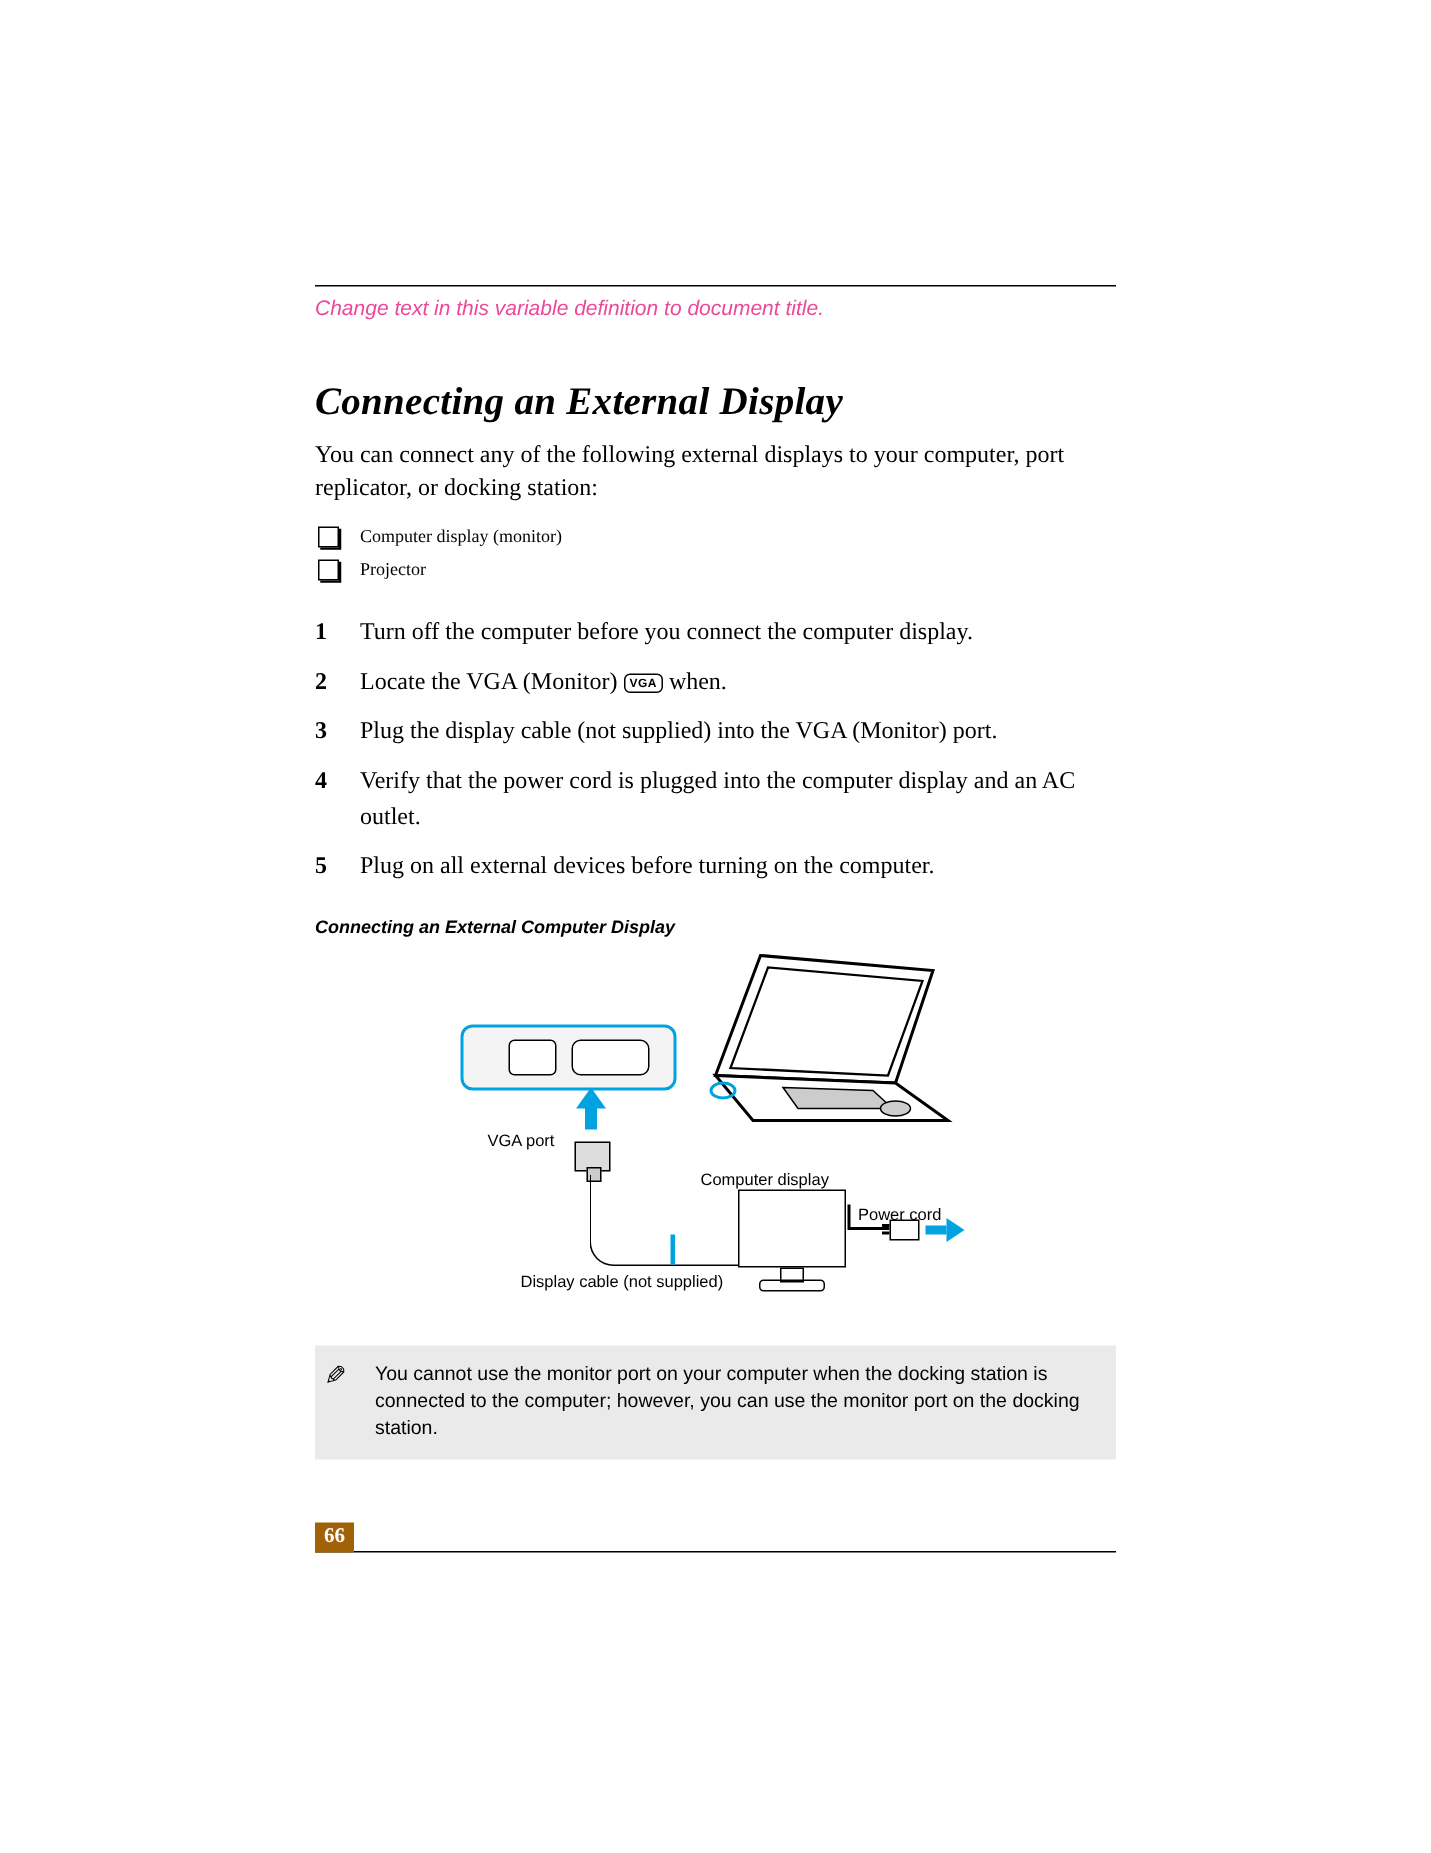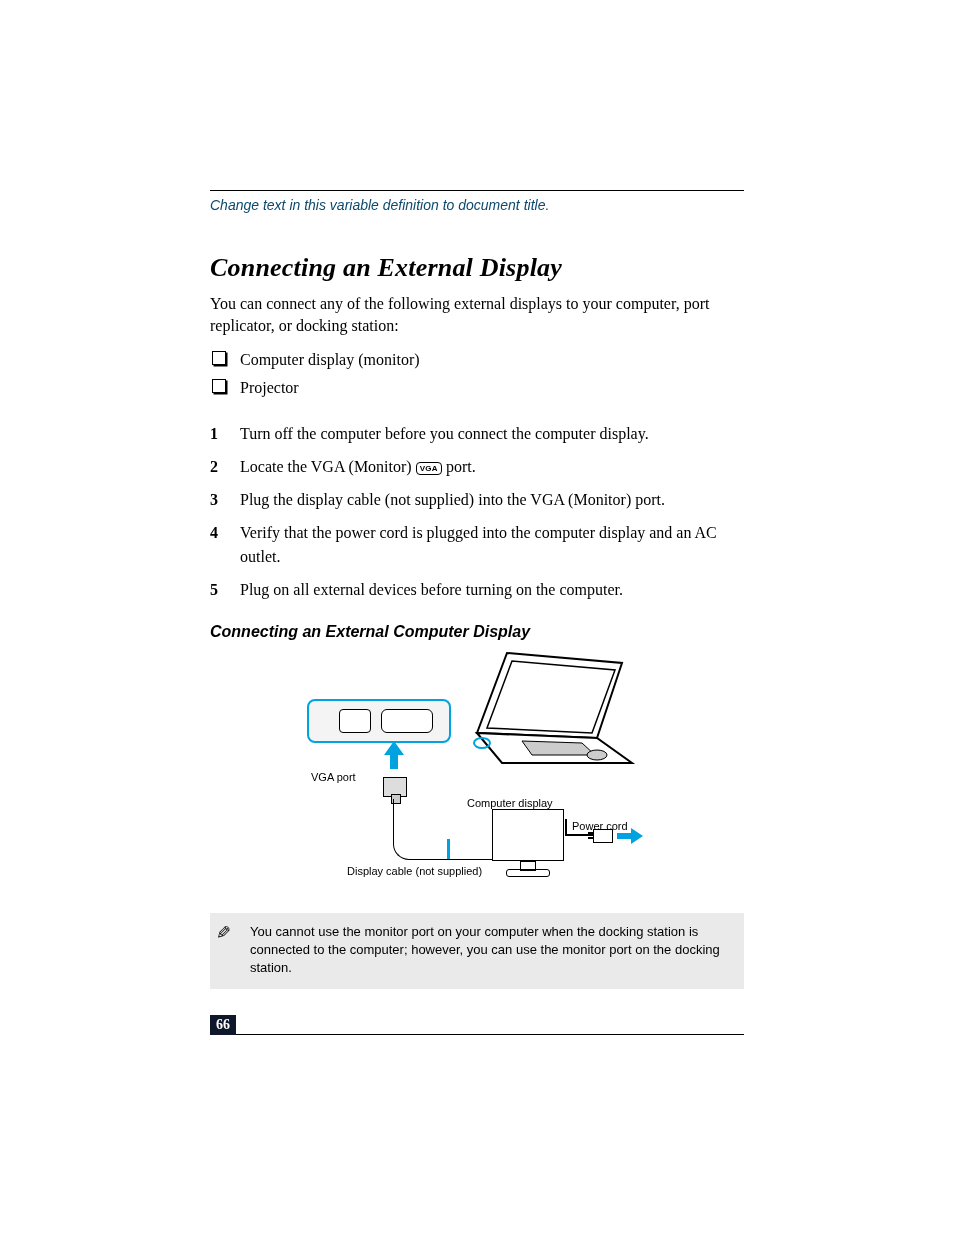--- a/index.html
+++ b/index.html
@@ -17,21 +17,21 @@
     padding: 190px 210px 0 210px;
   }
   .hr-top {
     border-top: 1.5px solid #000;
     margin-bottom: 6px;
   }
   .running-head {
     font-family: Arial, Helvetica, sans-serif;
     font-style: italic;
     font-size: 14px;
-    color: #0c4a6e;
+    color: #ec4899;
     margin-bottom: 40px;
   }
   h1.section-title {
     font-family: Liberation Serif, serif;
     font-weight: bold;
     font-style: italic;
     font-size: 26px;
     margin: 0 0 10px 0;
     letter-spacing: 0.2px;
   }
@@ -39,21 +39,21 @@
     font-size: 16px;
     line-height: 1.4;
     margin: 0 0 10px 0;
   }
   ul.boxlist {
     list-style: none;
     padding: 0;
     margin: 0 0 22px 0;
   }
   ul.boxlist li {
-    font-size: 16px;
+    font-size: 12px;
     line-height: 1.5;
     padding-left: 30px;
     position: relative;
     margin: 4px 0;
   }
   ul.boxlist li .box-icon {
     position: absolute;
     left: 2px;
     top: 3px;
     width: 12px;
@@ -99,21 +99,21 @@
     padding: 0 3px 0 3px;
     line-height: 11px;
     vertical-align: 1px;
     letter-spacing: 0.3px;
     text-align: center;
   }
   .figure-caption {
     font-family: Arial, Helvetica, sans-serif;
     font-weight: bold;
     font-style: italic;
-    font-size: 16px;
+    font-size: 12px;
     margin: 20px 0 8px 0;
   }
   .figure-wrap {
     width: 100%;
     display: flex;
     justify-content: center;
     margin-bottom: 14px;
   }
   .figure {
     position: relative;
@@ -168,21 +168,21 @@
     border-right:10px solid transparent;
     border-bottom:14px solid #00a3e0;
   }
   .label {
     position:absolute;
     font-family: Arial, Helvetica, sans-serif;
     font-size: 11px;
     color:#000;
     white-space: nowrap;
   }
-  .label.vga { left: 14px; top: 122px; }
+  .label.vga { left: 28px; top: 122px; }
   .label.compdisp { left: 170px; top: 148px; text-align: right; }
   .label.powercord { left: 275px; top: 171px; }
   .label.dispcable { left: 50px; top: 216px; }
   
   .laptop {
     position:absolute;
     left: 150px; top: -6px;
     width: 200px; height: 140px;
   }
   .laptop svg { width:100%; height:100%; }
@@ -314,21 +314,21 @@
 
   
   .footer {
     position:absolute;
     left: 210px;
     right: 210px;
     bottom: 200px;
   }
   .footer .page-num {
     display:inline-block;
-    background:#0f172a;
+    background:#a16207;
     color:#fff;
     font-family: "Times New Roman", serif;
     font-weight:bold;
     font-size:14px;
     padding: 2px 6px;
   }
   .footer .line {
     border-top:1.5px solid #000;
     margin-top:-1px;
   }
@@ -357,21 +357,21 @@
   </ul>
 
 
   <ol class="steps">
     <li>
       <span class="num">1</span>
       <span>Turn off the computer before you connect the computer display.</span>
     </li>
     <li>
       <span class="num">2</span>
-      <span>Locate the VGA (Monitor) </span><span class="vga-badge">VGA</span><span> port.</span>
+      <span>Locate the VGA (Monitor) </span><span class="vga-badge">VGA</span><span> when.</span>
     </li>
     <li>
       <span class="num">3</span>
       <span>Plug the display cable (not supplied) into the VGA (Monitor) port.</span>
     </li>
     <li>
       <span class="num">4</span>
       <span>Verify that the power cord is plugged into the computer display and an AC outlet.</span>
     </li>
     <li>

